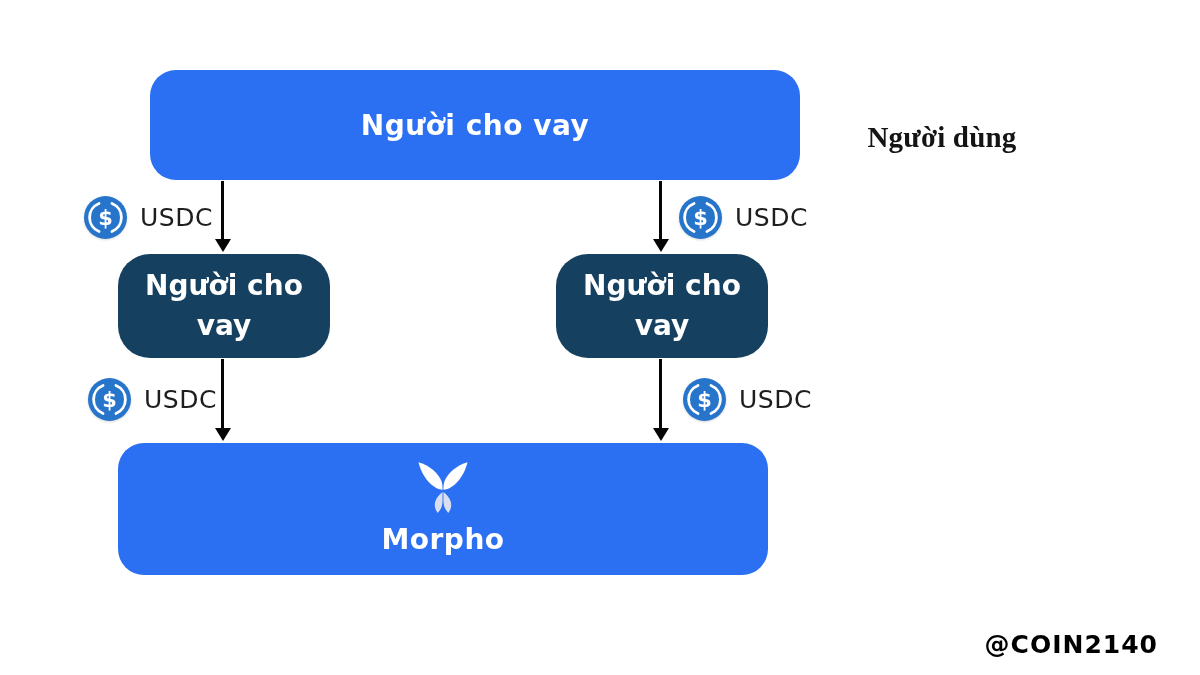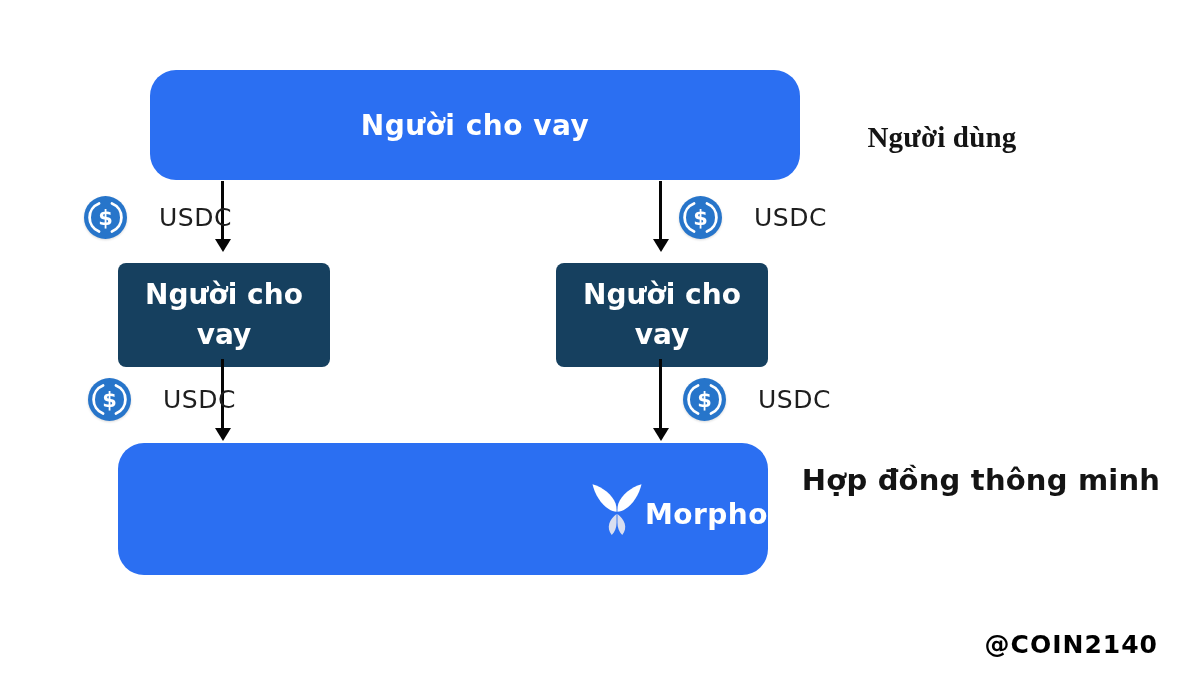--- a/index.html
+++ b/index.html
@@ -15,46 +15,46 @@
   html,body{background:#ffffff;}
   body{font-family:"DejaVu Sans","Liberation Sans",sans-serif;}
   .canvas{
     position:relative;width:1200px;height:675px;background:#ffffff;overflow:hidden;
   }
   .node{
     position:absolute;display:flex;align-items:center;justify-content:center;
     text-align:center;color:#ffffff;font-weight:800;
   }
   .node-blue{background:var(--primary-blue);border-radius:26px;}
-  .node-navy{background:var(--dark-navy);border-radius:8px;margin-top:9px;}
+  .node-navy{background:var(--dark-navy);border-radius:32px;}
   .lenders-box{left:118px;top:70px;width:650px;height:110px;font-size:28px;letter-spacing:.5px;margin-left:32px;}
   .vault-box{width:212px;height:104px;font-size:28px;line-height:40px;flex-direction:column;}
   .vault-left{left:118px;top:254px;}
   .vault-right{left:556px;top:254px;}
-  .protocol-box{left:118px;top:443px;width:650px;height:132px;flex-direction:row;justify-content:flex-end;}
+  .protocol-box{left:118px;top:443px;width:650px;height:132px;flex-direction:column;justify-content:center;}
   .protocol-name{font-size:28px;font-weight:800;margin-top:10px;letter-spacing:.5px;}
   .morpho-logo{width:56px;height:51px;display:block;}
   .wing-top{fill:var(--wing-top);}
   .wing-bottom{fill:var(--wing-bottom);}
 
   .arrow{position:absolute;width:3px;background:var(--arrow-black);}
   .arrow::after{
     content:"";position:absolute;top:100%;left:50%;transform:translateX(-50%);
     width:0;height:0;border-left:8px solid transparent;border-right:8px solid transparent;
     border-top:13px solid var(--arrow-black);
   }
   .arrow-top{top:181px;height:58px;}
   .arrow-bottom{top:359px;height:69px;}
   .arrow-x-left{left:221px;}
   .arrow-x-right{left:659px;}
 
   .usdc-group{position:absolute;display:flex;align-items:center;gap:13px;}
   .usdc-icon{width:43px;height:43px;display:block;filter:drop-shadow(0 1px 1px rgba(0,0,0,.15));}
   .usdc-ring{fill:none;stroke:#ffffff;stroke-width:2.6;stroke-linecap:round;}
-  .usdc-label{font-size:25px;color:#1e1e1e;font-weight:400;letter-spacing:.5px;margin-left:19px;}
+  .usdc-label{font-size:25px;color:#1e1e1e;font-weight:400;letter-spacing:.5px;}
   .usdc-tl{left:84px;top:196px;}
   .usdc-tr{left:679px;top:196px;}
   .usdc-bl{left:88px;top:378px;}
   .usdc-br{left:683px;top:378px;}
 
   .side-label{
     position:absolute;text-align:center;color:var(--text-black);
     font-weight:800;font-size:29px;line-height:41px;letter-spacing:.2px;
   }
   .side-users{left:792px;top:117px;width:300px;font-family:Liberation Serif, serif;}
@@ -137,18 +137,17 @@
       <path class="wing-bottom" d="M31.5 34 C27.8 36.6 24.6 40.4 23.2 45 C21.8 49.6 22.8 54.4 26 58 C29.6 54.6 31.5 49.6 31.5 44 Z"></path>
       <path class="wing-bottom" transform="translate(64 0) scale(-1 1)" d="M31.5 34 C27.8 36.6 24.6 40.4 23.2 45 C21.8 49.6 22.8 54.4 26 58 C29.6 54.6 31.5 49.6 31.5 44 Z"></path>
     </svg>
     <span class="protocol-name">Morpho</span>
   </div>
 
   <div class="side-label side-users">
     <div>Người dùng</div>
   </div>
   <div class="side-label side-contracts">
-    <div>Hợp đồng thông minh</div>
   </div>
 
   <div class="watermark">@COIN2140</div>
 
 </div>
 
 </body></html>

